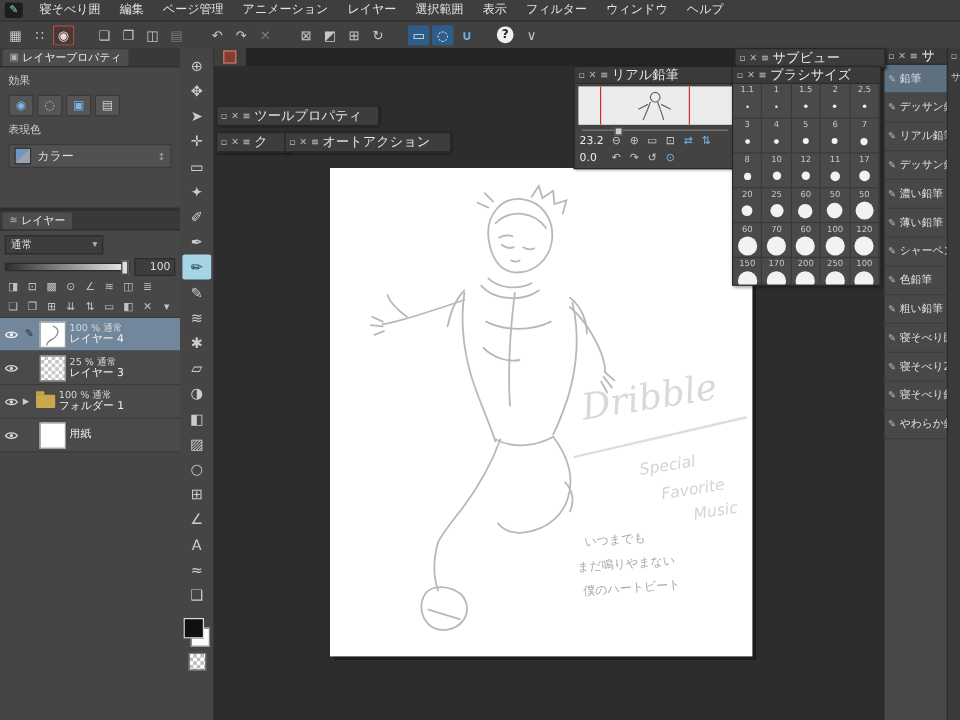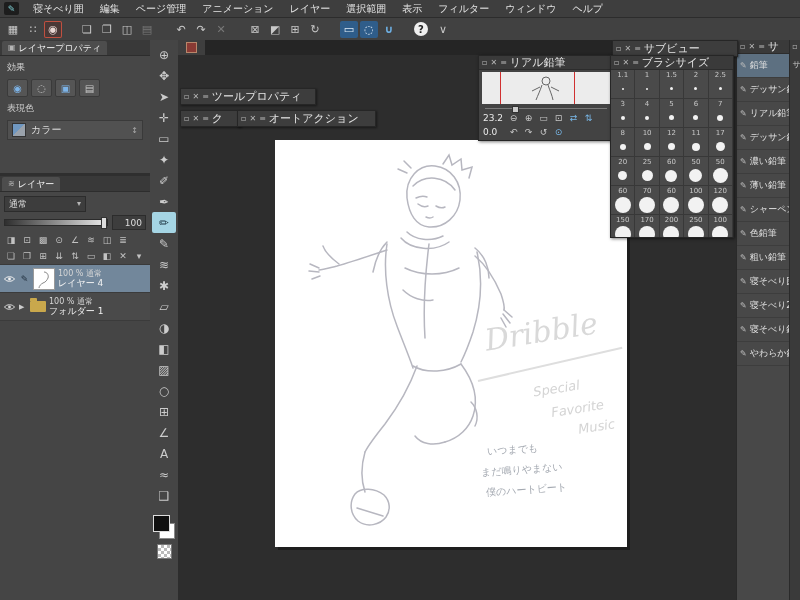--- a/index.html
+++ b/index.html
@@ -243,36 +243,63 @@
           <svg width="20" height="20">
               <path d="M10 3c3 0 5 3 4 6c-1 2-2 4-5 5c-2 1-4 3-4 5" fill="none" stroke="#888" stroke-width="1"></path>
             </svg>
         </span>
         <span class="ltext">
           <span class="linfo">100 % 通常</span>
           <span class="lname">レイヤー 4</span>
         </span>
       </div>
 
-
       <div class="lrow">
         <span class="eye-cell">
           <svg width="11" height="8" viewBox="0 0 11 8">
               <path d="M.5 4C2.5 1 8.5 1 10.5 4C8.5 7 2.5 7 .5 4Z" fill="none" stroke="#d8d8d8"></path>
               <circle cx="5.5" cy="4" r="1.4" fill="#d8d8d8"></circle>
             </svg>
         </span>
+        <span class="edit-cell"></span>
+        <span class="thumb checker"></span>
+        <span class="ltext">
+          <span class="linfo">25 % 通常</span>
+          <span class="lname">レイヤー 3</span>
+        </span>
+      </div>
+
+      <div class="lrow">
+        <span class="eye-cell">
+          <svg width="11" height="8" viewBox="0 0 11 8">
+              <path d="M.5 4C2.5 1 8.5 1 10.5 4C8.5 7 2.5 7 .5 4Z" fill="none" stroke="#d8d8d8"></path>
+              <circle cx="5.5" cy="4" r="1.4" fill="#d8d8d8"></circle>
+            </svg>
+        </span>
         <span class="farrow">▶</span>
         <span class="folder-ico"></span>
         <span class="ltext">
           <span class="linfo">100 % 通常</span>
           <span class="lname">フォルダー 1</span>
         </span>
       </div>
 
+      <div class="lrow">
+        <span class="eye-cell">
+          <svg width="11" height="8" viewBox="0 0 11 8">
+              <path d="M.5 4C2.5 1 8.5 1 10.5 4C8.5 7 2.5 7 .5 4Z" fill="none" stroke="#d8d8d8"></path>
+              <circle cx="5.5" cy="4" r="1.4" fill="#d8d8d8"></circle>
+            </svg>
+        </span>
+        <span class="edit-cell"></span>
+        <span class="thumb"></span>
+        <span class="ltext">
+          <span class="lname">用紙</span>
+        </span>
+      </div>
 
     </div>
   </section>
 </div>
 
 <div class="toolstrip">
   <div class="tools-host">
 
   <div class="tool">⊕</div>
       <div class="tool">✥</div>

